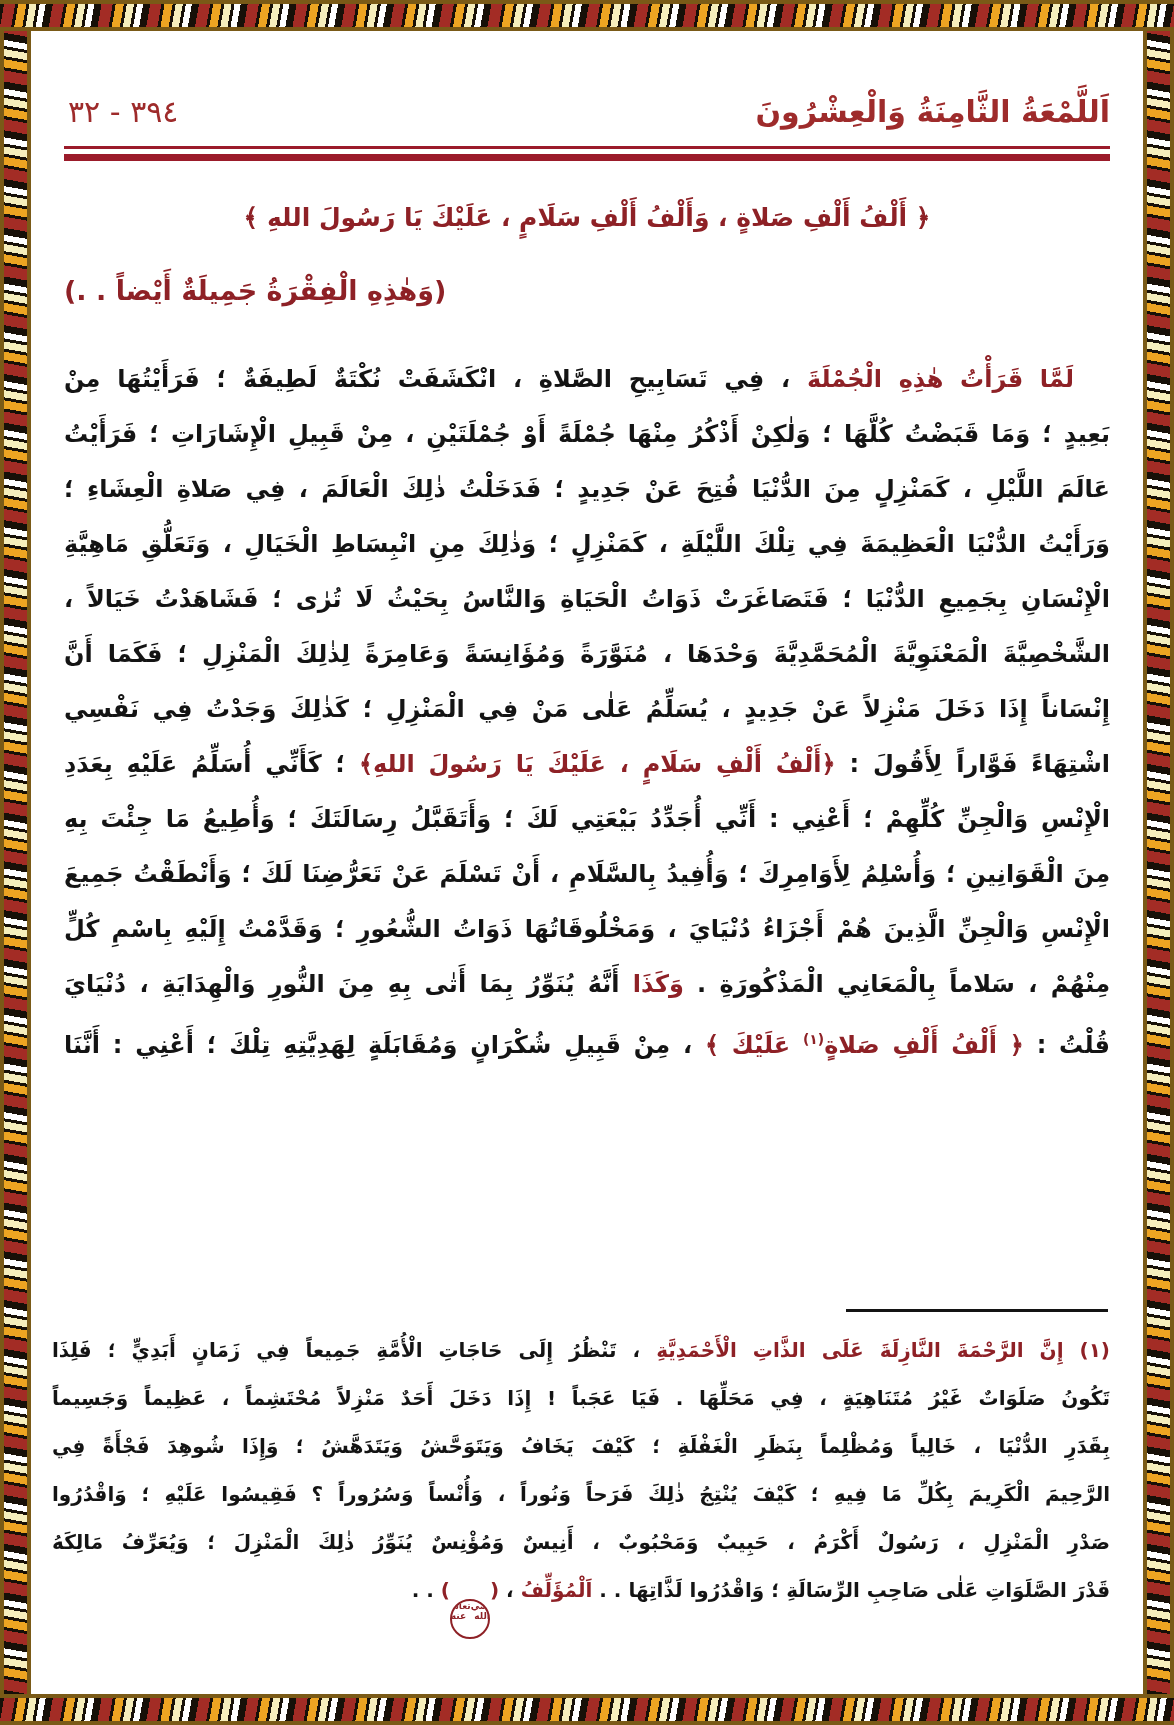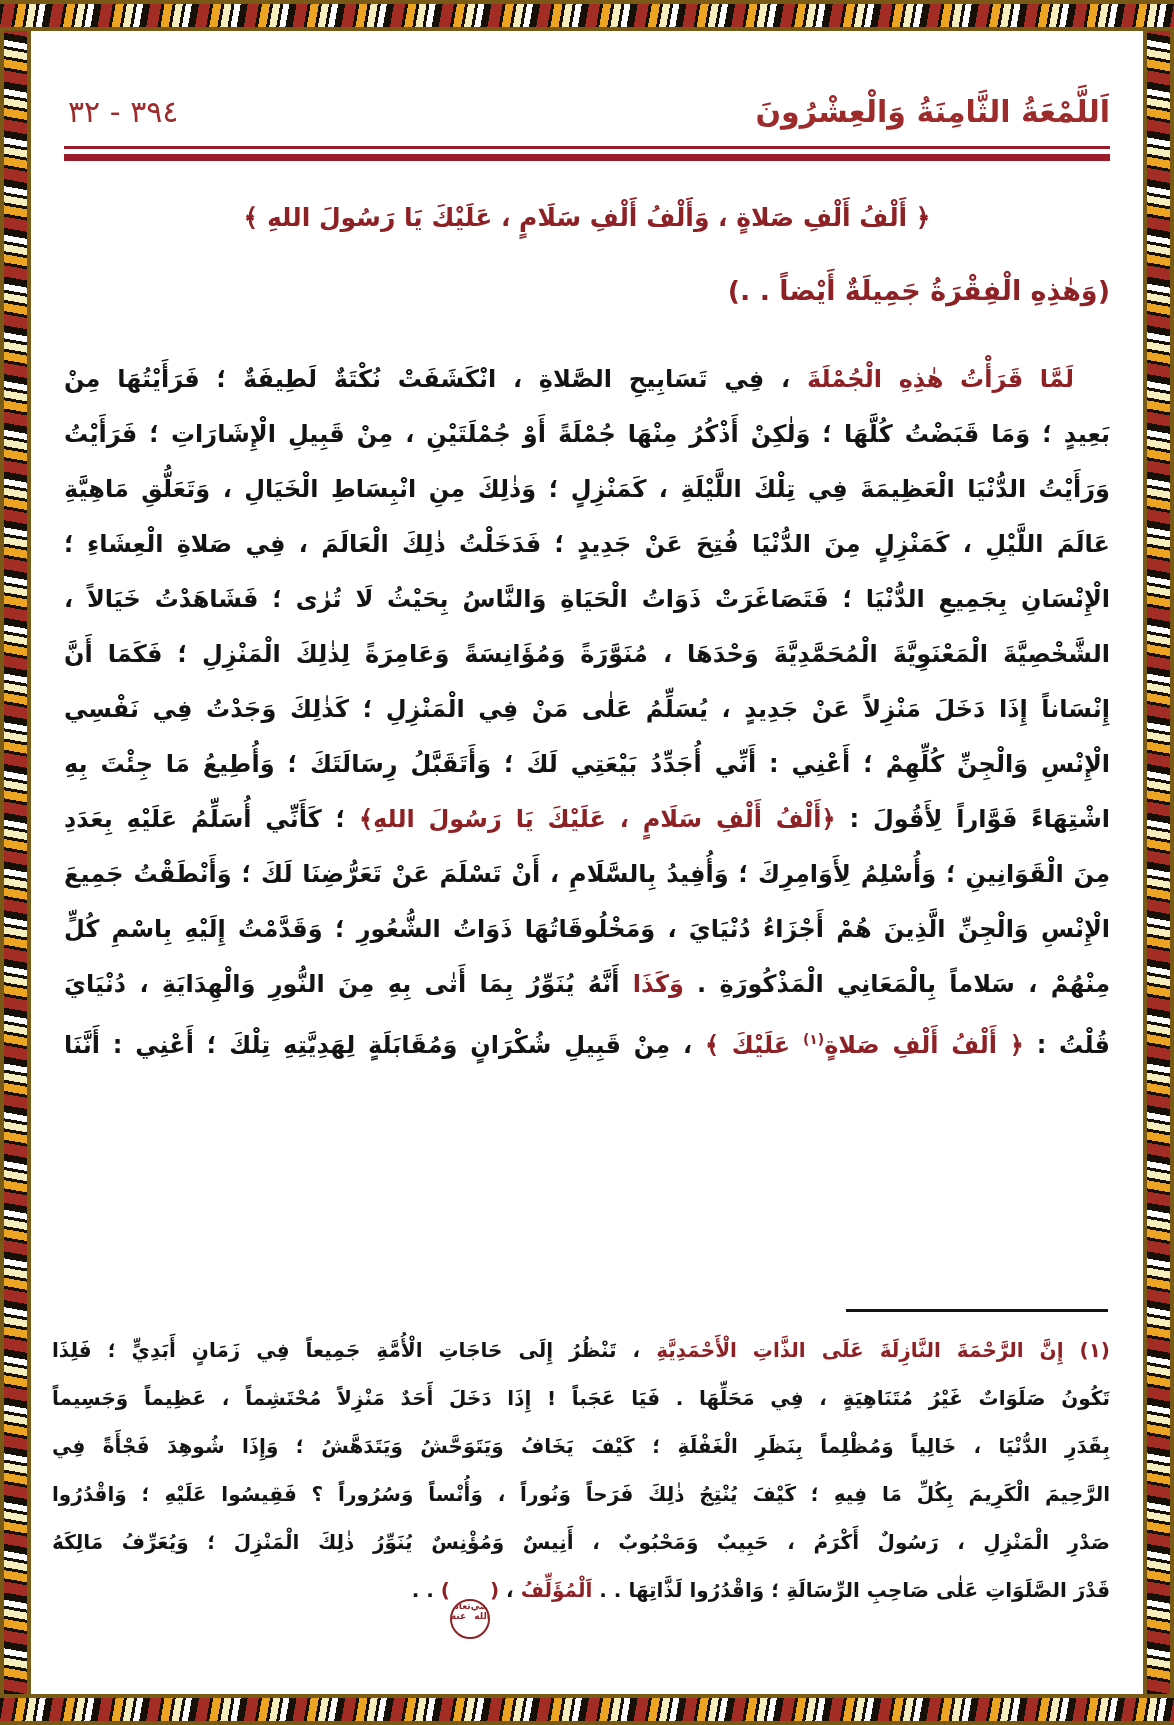--- a/index.html
+++ b/index.html
@@ -51,21 +51,21 @@
     border-top:3px solid #9b1b2a;border-bottom:7px solid #9b1b2a;
   }
 
   
   .verse{
     position:absolute;top:186px;left:64px;right:64px;
     text-align:center;color:#8e2126;font-size:25px;font-weight:bold;line-height:64px;
   }
   .subtitle{
     position:absolute;top:266px;left:64px;right:64px;
-    text-align:right;color:#8e2126;font-size:27px;font-weight:bold;line-height:50px;
+    text-align:left;color:#8e2126;font-size:27px;font-weight:bold;line-height:50px;
   }
 
   
   .body-text{
     position:absolute;top:352px;right:64px;left:64px;
     color:#141414;font-size:24px;font-weight:bold;
   }
   .body-text .tline{height:55px;line-height:55px;}
   .footnote-rule{
     position:absolute;top:1309px;right:66px;width:262px;height:3px;background:#141414;
@@ -105,27 +105,27 @@
     <div class="page-number">٣٩٤ - ٣٢</div>
   </div>
   <div class="double-rule"></div>
 
   <div class="verse">﴿ أَلْفُ أَلْفِ صَلاةٍ ، وَأَلْفُ أَلْفِ سَلَامٍ ، عَلَيْكَ يَا رَسُولَ اللهِ ﴾</div>
   <div class="subtitle">(وَهٰذِهِ الْفِقْرَةُ جَمِيلَةٌ أَيْضاً . .)</div>
 
   <div class="body-text">
       <div class="tline indent"><span class="red">لَمَّا قَرَأْتُ هٰذِهِ الْجُمْلَةَ</span><span> ، فِي تَسَابِيحِ الصَّلاةِ ، انْكَشَفَتْ نُكْتَةٌ لَطِيفَةٌ ؛ فَرَأَيْتُهَا مِنْ</span></div>
       <div class="tline"><span>بَعِيدٍ ؛ وَمَا قَبَضْتُ كُلَّهَا ؛ وَلٰكِنْ أَذْكُرُ مِنْهَا جُمْلَةً أَوْ جُمْلَتَيْنِ ، مِنْ قَبِيلِ الْإِشَارَاتِ ؛ فَرَأَيْتُ</span></div>
+      <div class="tline"><span>عَالَمَ اللَّيْلِ ، كَمَنْزِلٍ مِنَ الدُّنْيَا فُتِحَ عَنْ جَدِيدٍ ؛ فَدَخَلْتُ ذٰلِكَ الْعَالَمَ ، فِي صَلاةِ الْعِشَاءِ ؛</span></div>
       <div class="tline"><span>وَرَأَيْتُ الدُّنْيَا الْعَظِيمَةَ فِي تِلْكَ اللَّيْلَةِ ، كَمَنْزِلٍ ؛ وَذٰلِكَ مِنِ انْبِسَاطِ الْخَيَالِ ، وَتَعَلُّقِ مَاهِيَّةِ</span></div>
-      <div class="tline"><span>عَالَمَ اللَّيْلِ ، كَمَنْزِلٍ مِنَ الدُّنْيَا فُتِحَ عَنْ جَدِيدٍ ؛ فَدَخَلْتُ ذٰلِكَ الْعَالَمَ ، فِي صَلاةِ الْعِشَاءِ ؛</span></div>
       <div class="tline"><span>الْإِنْسَانِ بِجَمِيعِ الدُّنْيَا ؛ فَتَصَاغَرَتْ ذَوَاتُ الْحَيَاةِ وَالنَّاسُ بِحَيْثُ لَا تُرٰى ؛ فَشَاهَدْتُ خَيَالاً ،</span></div>
       <div class="tline"><span>الشَّخْصِيَّةَ الْمَعْنَوِيَّةَ الْمُحَمَّدِيَّةَ وَحْدَهَا ، مُنَوَّرَةً وَمُؤَانِسَةً وَعَامِرَةً لِذٰلِكَ الْمَنْزِلِ ؛ فَكَمَا أَنَّ</span></div>
       <div class="tline"><span>إِنْسَاناً إِذَا دَخَلَ مَنْزِلاً عَنْ جَدِيدٍ ، يُسَلِّمُ عَلٰى مَنْ فِي الْمَنْزِلِ ؛ كَذٰلِكَ وَجَدْتُ فِي نَفْسِي</span></div>
+      <div class="tline"><span>اشْتِهَاءً فَوَّاراً لِأَقُولَ : </span><span class="red">﴿أَلْفُ أَلْفِ سَلَامٍ ، عَلَيْكَ يَا رَسُولَ اللهِ﴾</span><span> ؛ كَأَنِّي أُسَلِّمُ عَلَيْهِ بِعَدَدِ</span></div>
       <div class="tline"><span>الْإِنْسِ وَالْجِنِّ كُلِّهِمْ ؛ أَعْنِي : أَنِّي أُجَدِّدُ بَيْعَتِي لَكَ ؛ وَأَتَقَبَّلُ رِسَالَتَكَ ؛ وَأُطِيعُ مَا جِئْتَ بِهِ</span></div>
-      <div class="tline"><span>اشْتِهَاءً فَوَّاراً لِأَقُولَ : </span><span class="red">﴿أَلْفُ أَلْفِ سَلَامٍ ، عَلَيْكَ يَا رَسُولَ اللهِ﴾</span><span> ؛ كَأَنِّي أُسَلِّمُ عَلَيْهِ بِعَدَدِ</span></div>
       <div class="tline"><span>مِنَ الْقَوَانِينِ ؛ وَأُسْلِمُ لِأَوَامِرِكَ ؛ وَأُفِيدُ بِالسَّلَامِ ، أَنْ تَسْلَمَ عَنْ تَعَرُّضِنَا لَكَ ؛ وَأَنْطَقْتُ جَمِيعَ</span></div>
       <div class="tline"><span>الْإِنْسِ وَالْجِنِّ الَّذِينَ هُمْ أَجْزَاءُ دُنْيَايَ ، وَمَخْلُوقَاتُهَا ذَوَاتُ الشُّعُورِ ؛ وَقَدَّمْتُ إِلَيْهِ بِاسْمِ كُلٍّ</span></div>
       <div class="tline"><span>مِنْهُمْ ، سَلاماً بِالْمَعَانِي الْمَذْكُورَةِ . </span><span class="red">وَكَذَا</span><span> أَنَّهُ يُنَوِّرُ بِمَا أَتٰى بِهِ مِنَ النُّورِ وَالْهِدَايَةِ ، دُنْيَايَ</span></div>
       <div class="tline"><span>قُلْتُ : </span><span class="red">﴿ أَلْفُ أَلْفِ صَلاةٍ</span><span class="red fnref">(١)</span><span class="red"> عَلَيْكَ ﴾</span><span> ، مِنْ قَبِيلِ شُكْرَانٍ وَمُقَابَلَةٍ لِهَدِيَّتِهِ تِلْكَ ؛ أَعْنِي : أَنَّنَا</span></div>
     </div>
 
   <div class="footnote-rule"></div>
   <div class="footnote-text">
       <div class="tline"><span class="red">(١) إِنَّ الرَّحْمَةَ النَّازِلَةَ عَلَى الذَّاتِ الْأَحْمَدِيَّةِ</span><span> ، تَنْظُرُ إِلَى حَاجَاتِ الْأُمَّةِ جَمِيعاً فِي زَمَانٍ أَبَدِيٍّ ؛ فَلِذَا</span></div>
       <div class="tline"><span>تَكُونُ صَلَوَاتٌ غَيْرُ مُتَنَاهِيَةٍ ، فِي مَحَلِّهَا . فَيَا عَجَباً ! إِذَا دَخَلَ أَحَدٌ مَنْزِلاً مُحْتَشِماً ، عَظِيماً وَجَسِيماً</span></div>

